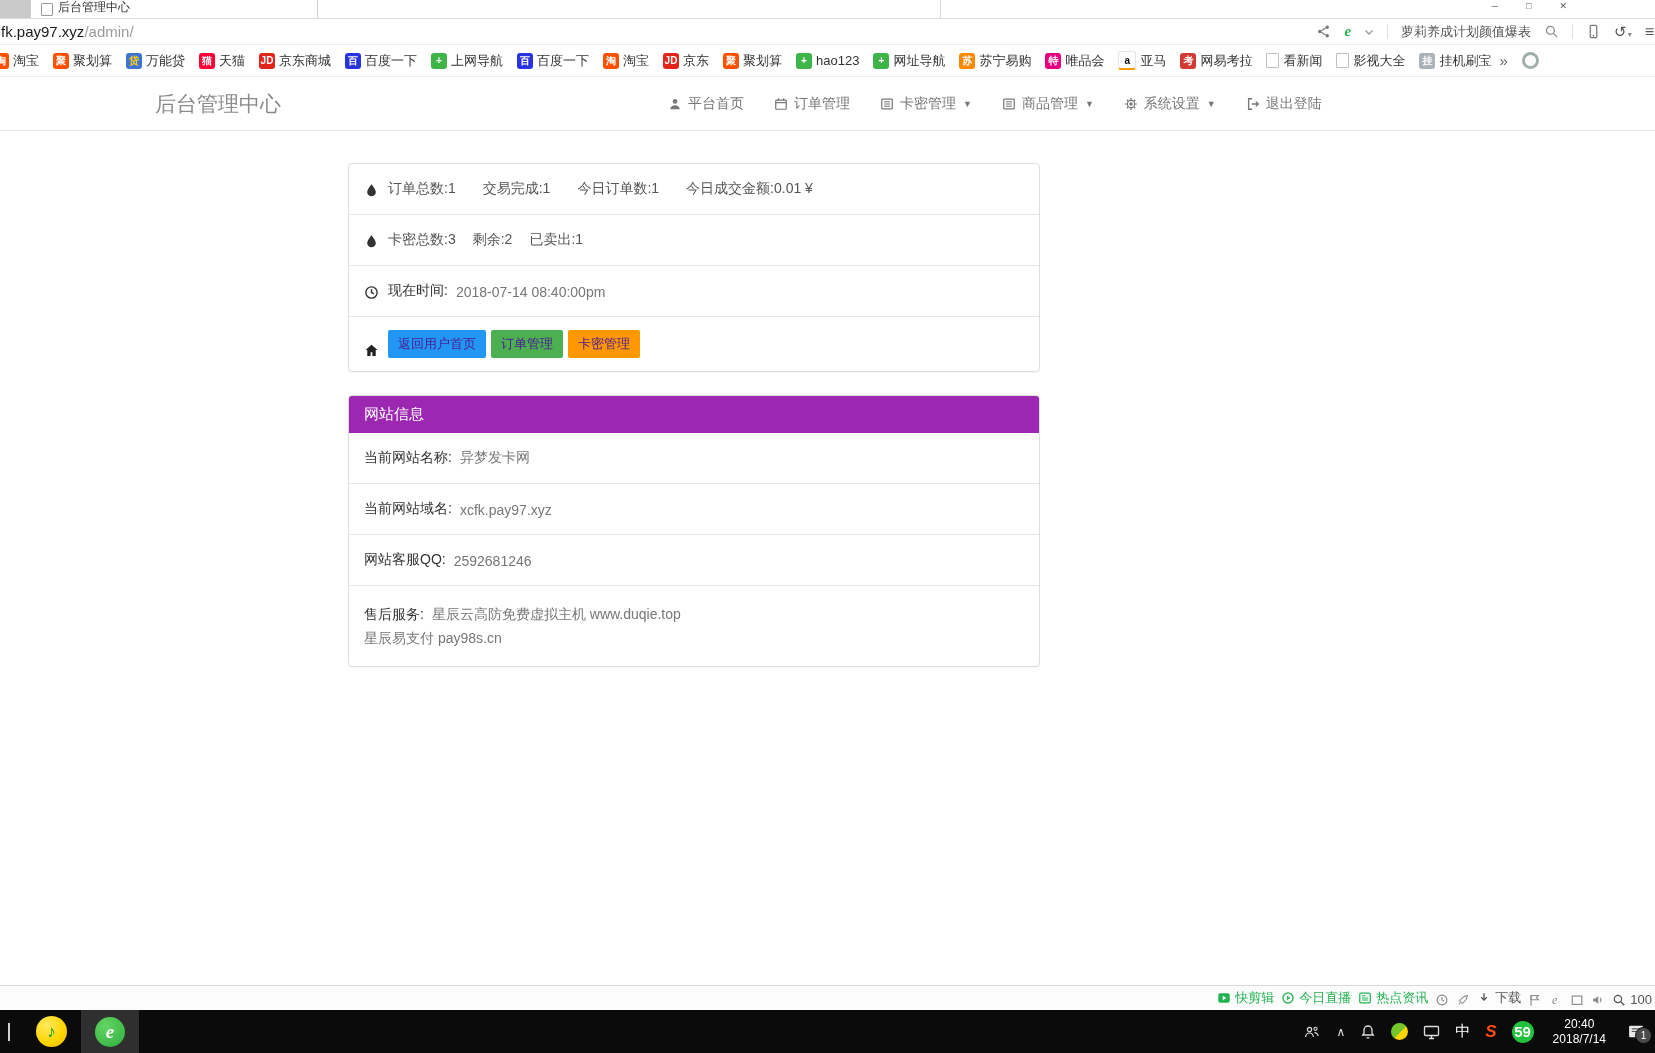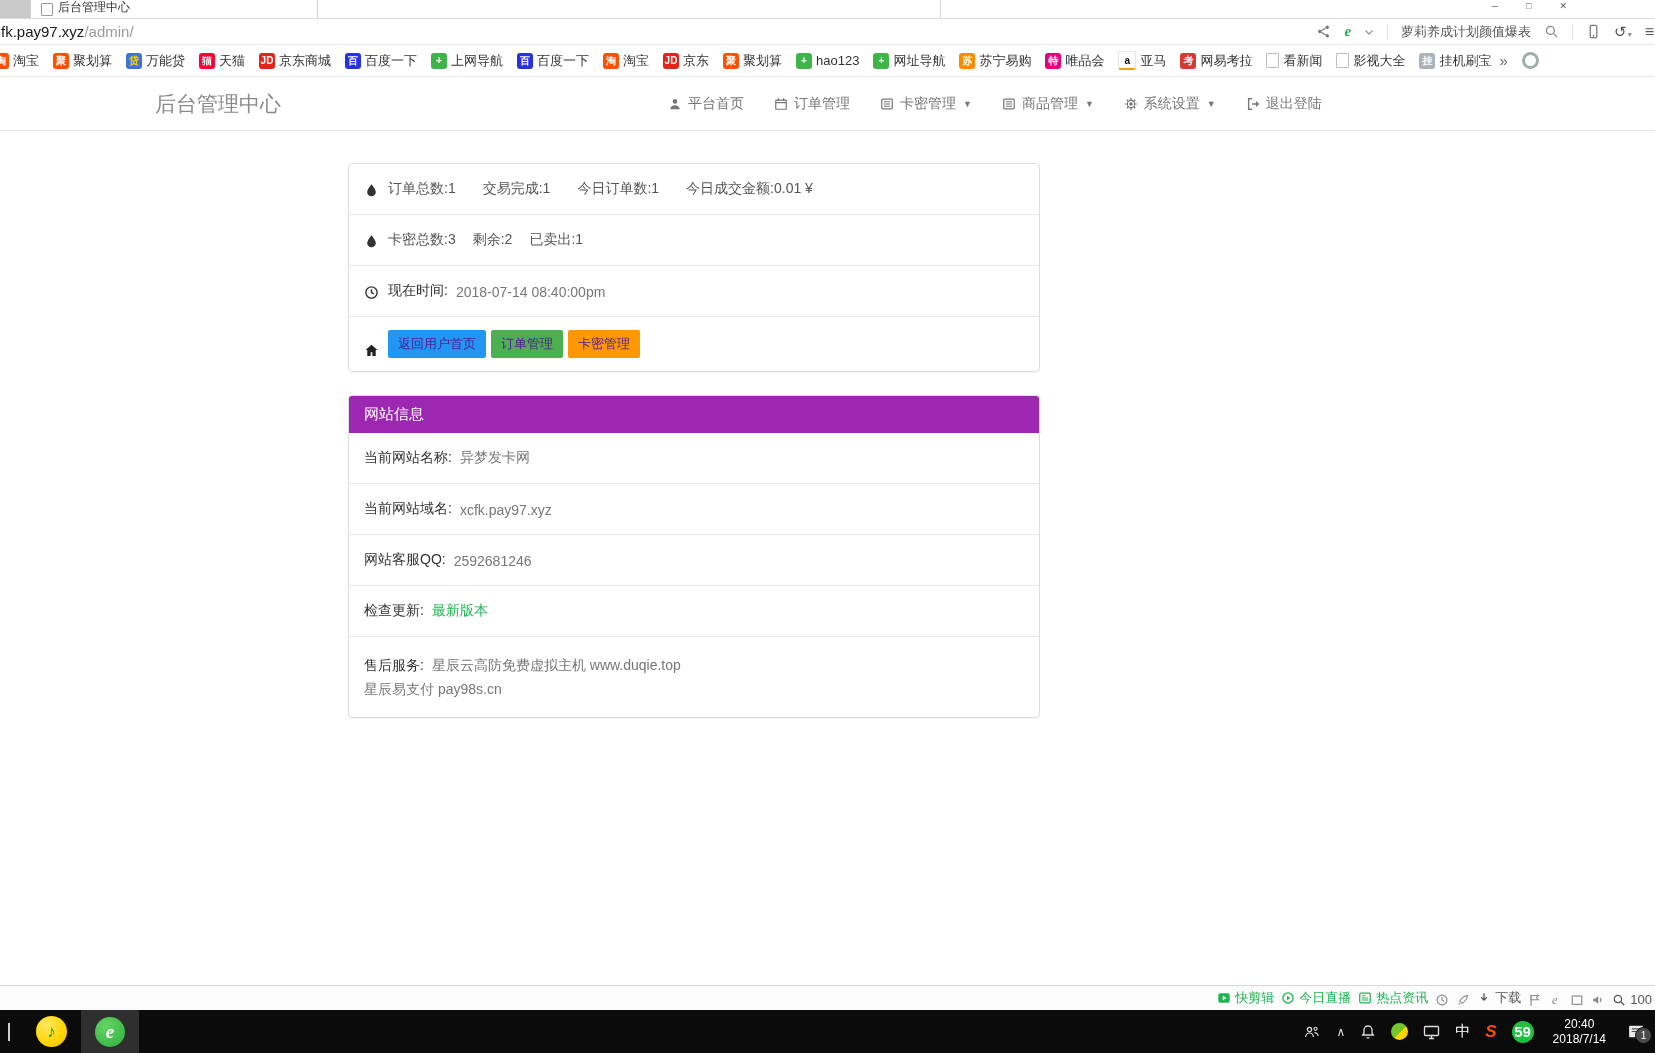--- a/index.html
+++ b/index.html
@@ -332,24 +332,20 @@
       <span class="bval">异梦发卡网</span>
     </div>
     <div class="lrow">
       <span class="blabel">当前网站域名:</span>
       <span class="bval">xcfk.pay97.xyz</span>
     </div>
     <div class="lrow">
       <span class="blabel">网站客服QQ:</span>
       <span class="bval">2592681246</span>
     </div>
-    <div class="lrow">
-      <span class="blabel">检查更新:</span>
-      <span class="link-update" style="color: rgb(33, 179, 81);">最新版本</span>
-    </div>
     <div class="lrow block">
       <div class="svc-line"><span class="blabel">售后服务:</span><span>星辰云高防免费虚拟主机 www.duqie.top</span></div>
       <div class="svc-line">星辰易支付 pay98s.cn</div>
     </div>
   </div>
 </div>
 
 <div class="statusbar">
   <span style="display:flex;align-items:flex-end;gap:7px">
       <span class="status-item">

